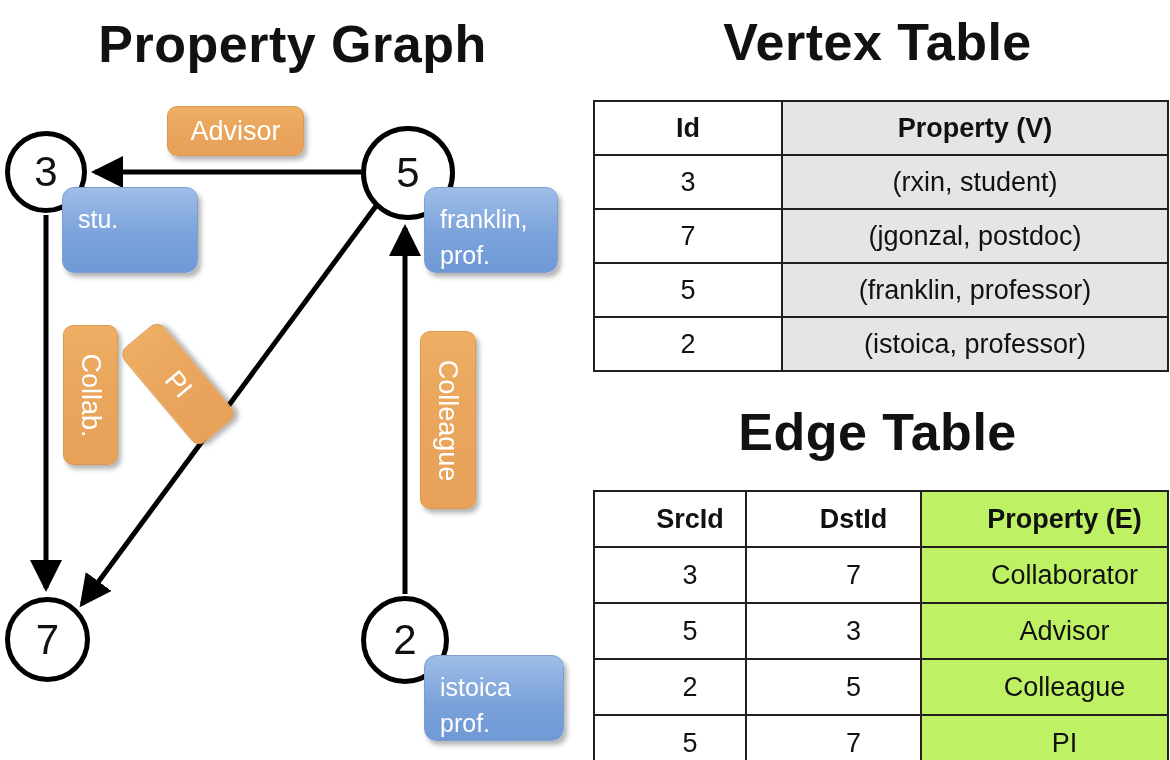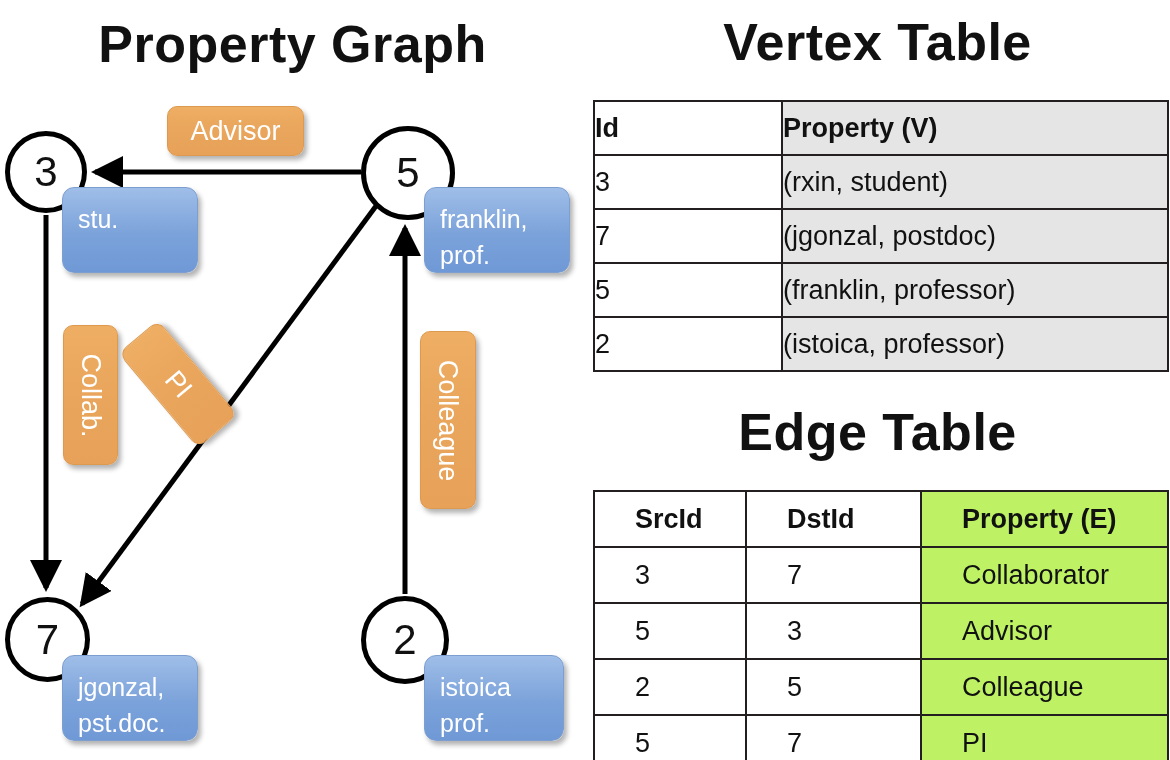--- a/index.html
+++ b/index.html
@@ -76,21 +76,21 @@
     box-shadow: 3px 4px 5px rgba(0,0,0,0.30);
     color: #ffffff;
     font-size: 25px;
     font-weight: 300;
     padding: 14px 0 0 15px;
     box-sizing: border-box;
     line-height: 1.42;
     z-index: 4;
   }
   #vbox-rxin     { left: 62px;  top: 187px; width: 136px; height: 86px; }
-  #vbox-franklin { left: 424px; top: 187px; width: 146px; height: 86px; }
+  #vbox-franklin { left: 424px; top: 187px; width: 134px; height: 86px; }
   #vbox-jgonzal  { left: 62px;  top: 655px; width: 136px; height: 86px; }
   #vbox-istoica  { left: 424px; top: 655px; width: 140px; height: 86px; }
 
   
   .prop-box-e {
     position: absolute;
     border-radius: 10px;
     background: linear-gradient(to bottom, #eeae63 0%, #e9a65c 45%, #e8a159 100%);
     border: 1px solid #dd9a4f;
     box-shadow: 3px 4px 5px rgba(0,0,0,0.30);
@@ -121,21 +121,21 @@
 
   
   .data-table {
     position: absolute;
     border-collapse: collapse;
     table-layout: fixed;
     background: #ffffff;
   }
   .data-table td, .data-table th {
     border: 2px solid #231f20;
-    text-align: left;
+    text-align: center;
     font-weight: 300;
     font-size: 27px;
     color: #111111;
     padding: 0;
     height: 48px;
     font-family: "Liberation Sans", "DejaVu Sans", sans-serif;
   }
   .data-table th {
     font-weight: bold;
     font-size: 27px;
@@ -192,24 +192,20 @@
     <span class="node-label">2</span>
   </div>
 
   <div class="prop-box-v" id="vbox-rxin">
     <div>stu.</div>
   </div>
   <div class="prop-box-v" id="vbox-franklin">
     <div>franklin,</div>
     <div>prof.</div>
   </div>
-  <div class="prop-box-v" id="vbox-jgonzal">
-    <div>jgonzal,</div>
-    <div>pst.doc.</div>
-  </div>
   <div class="prop-box-v" id="vbox-istoica">
     <div>istoica</div>
     <div>prof.</div>
   </div>
 
   <div class="prop-box-e" id="ebox-advisor">
     <span>Advisor</span>
   </div>
   <div class="prop-box-e" id="ebox-collab">
     <span class="vtext">Collab.</span>

